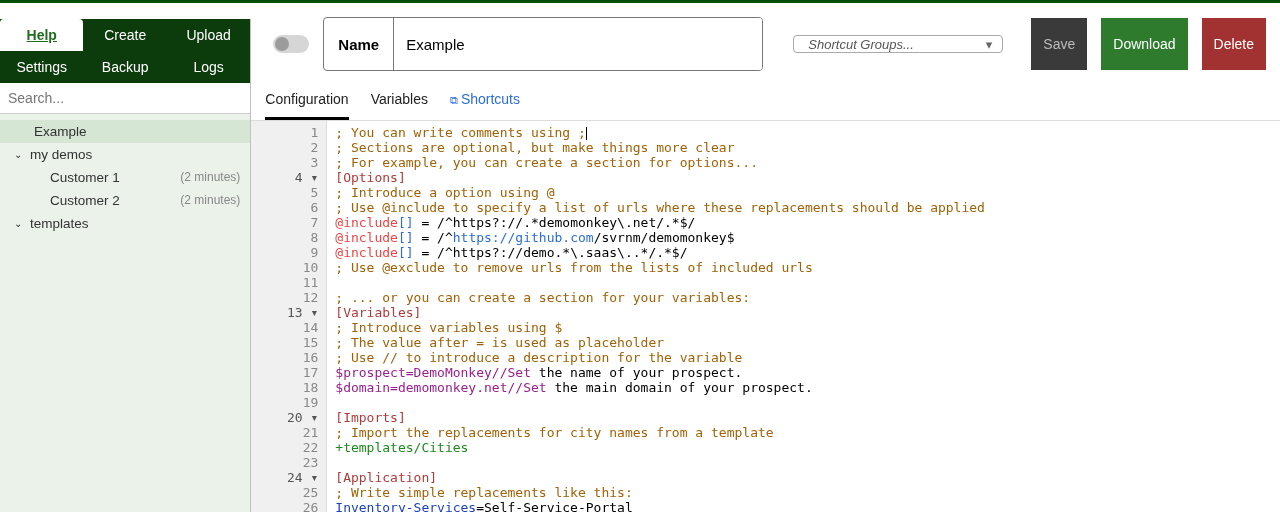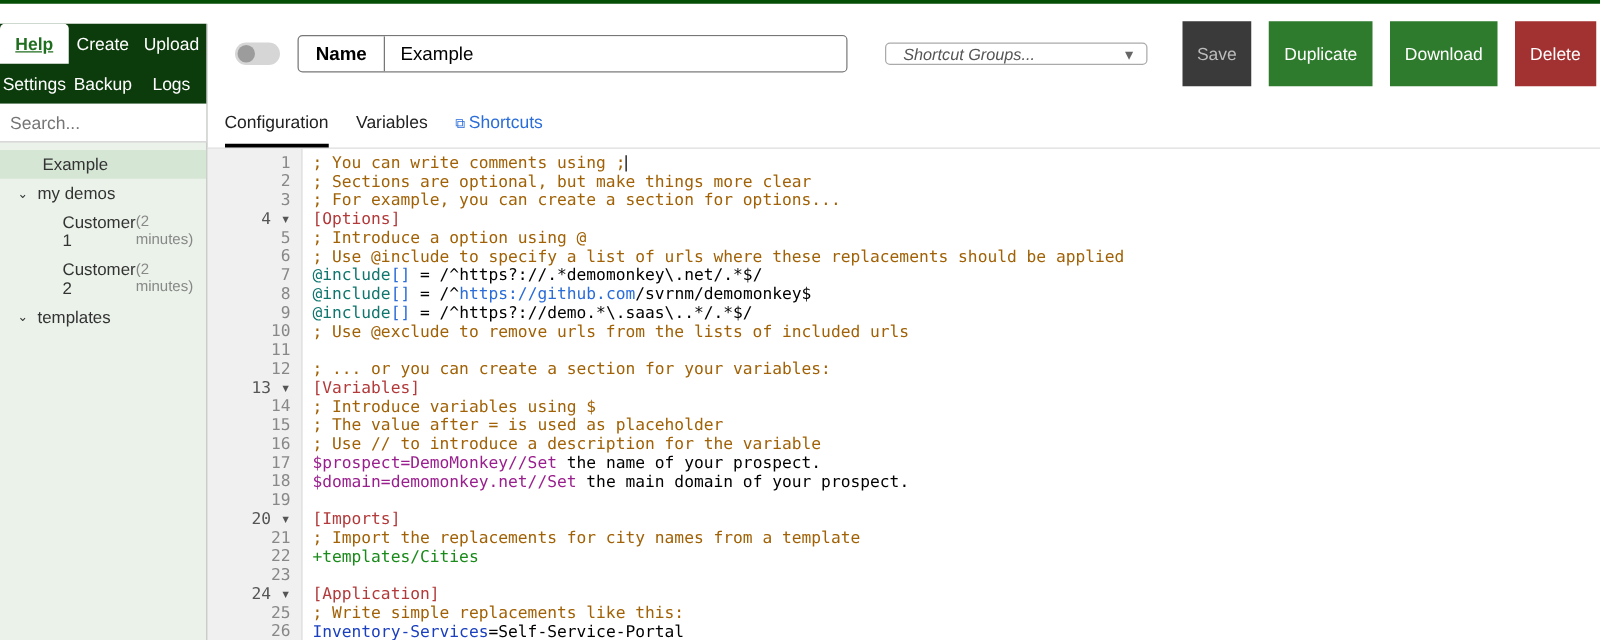--- a/index.html
+++ b/index.html
@@ -13,42 +13,42 @@
   .tree-item { padding: 4px 10px 4px 34px; cursor: pointer; }
   .tree-item.active { background: #d5e6d5; }
   .tree-group { padding: 4px 10px 4px 14px; cursor: pointer; display: flex; align-items: center; gap: 6px; }
   .tree-child { padding: 4px 10px 4px 50px; display: flex; justify-content: space-between; cursor: pointer; }
   .tree-child .meta { color: #888; font-size: 12px; }
   .chev { display: inline-block; width: 10px; font-size: 10px; }
   .main { flex: 1; display: flex; flex-direction: column; }
   .topbar { display: flex; align-items: center; gap: 14px; padding: 14px 14px 12px 22px; }
   .toggle { width: 36px; height: 18px; border-radius: 10px; background: #d6d6d6; position: relative; cursor: pointer; }
   .toggle::after { content: ""; position: absolute; left: 2px; top: 2px; width: 14px; height: 14px; background: #9c9c9c; border-radius: 50%; }
-  .namebox { display: flex; border: 1px solid #777; border-radius: 4px; overflow: hidden; flex: 0 0 440px; height: 30px; }
+  .namebox { display: flex; border: 1px solid #777; border-radius: 4px; overflow: hidden; flex: 0 0 440px; height: 54px; }
   .namebox .lbl { padding: 0 14px; border-right: 1px solid #777; font-weight: bold; font-size: 15px; display: flex; align-items: center; }
   .namebox input { border: none; padding: 0 12px; font-size: 15px; flex: 1; }
   .dd { flex: 0 0 210px; height: 18px; border: 1px solid #aaa; border-radius: 4px; padding: 0 26px 0 14px; font-style: italic; color: #555; display: flex; align-items: center; position: relative; cursor: pointer; margin-left: 16px; }
   .dd::after { content: "▾"; position: absolute; right: 10px; font-style: normal; color: #666; }
   .spacer { flex: 1; }
   .btn { height: 52px; padding: 0 12px; color: #fff; font-size: 14px; border: none; cursor: pointer; }
   .btn.save { background: #3a3a3a; color: #bbb; }
   .btn.green { background: #2e7b2e; }
   .btn.red { background: #a23131; }
   .tabs { display: flex; gap: 22px; padding: 0 14px; border-bottom: 1px solid #ddd; font-size: 14px; }
   .tab { padding: 8px 0 10px; cursor: pointer; color: #222; }
   .tab.active { border-bottom: 3px solid #000; font-weight: 500; }
   .tab.link { color: #2a6dd8; }
   .tab.link::before { content: "⧉ "; font-size: 11px; }
   .editor { flex: 1; display: flex; font-family: "Menlo","Consolas",monospace; font-size: 13px; line-height: 15px; overflow: hidden; }
   .gutter { background: #f0f0f0; color: #888; text-align: right; padding: 4px 8px 4px 20px; user-select: none; border-right: 1px solid #ddd; white-space: pre; }
   .gutter .fold { color: #555; }
   .code { padding: 4px 8px; white-space: pre; overflow: auto; flex: 1; }
   .c-cmt { color: #a16207; }
   .c-sec { color: #b23a3a; }
-  .c-at { color: #0f766e; }
+  .c-at { color: #ef4444; }
   .c-br { color: #2a6dd8; }
   .c-url { color: #2a6dd8; }
   .c-var { color: #9a1f8e; }
   .c-inc { color: #1a8a1a; }
   .c-key { color: #1a3fbf; }
   .caret { display:inline-block; width:1px; height:13px; background:#000; vertical-align: middle; }
 </style>
 </head>
 <body>
 
@@ -86,21 +86,20 @@
 <div class="main">
   <div class="topbar">
     <div class="toggle"></div>
     <div class="namebox">
       <div class="lbl">Name</div>
       <input value="Example" style="">
     </div>
     <div class="dd">Shortcut Groups...</div>
     <div class="spacer"></div>
     <button class="btn save">Save</button>
-    <button class="btn green">Duplicate</button>
     <button class="btn green">Download</button>
     <button class="btn red">Delete</button>
   </div>
 
   <div class="tabs">
     <div class="tab active">Configuration</div>
     <div class="tab">Variables</div>
     <div class="tab link">Shortcuts</div>
   </div>
 

